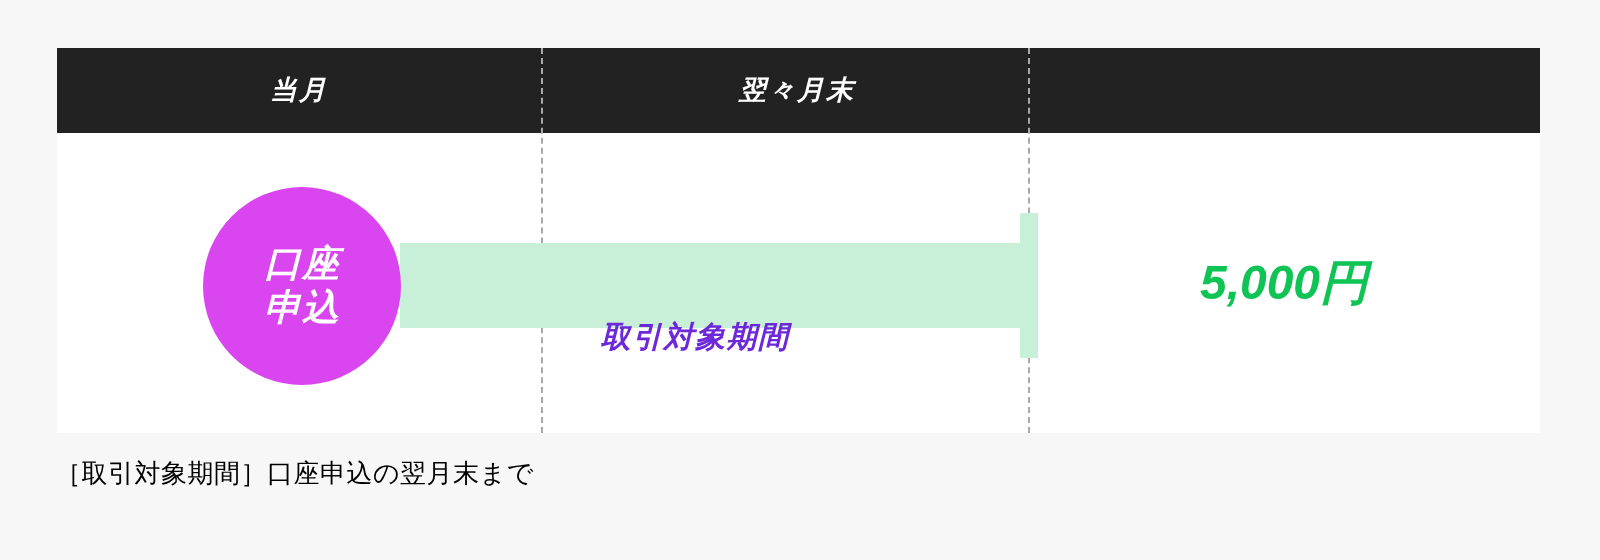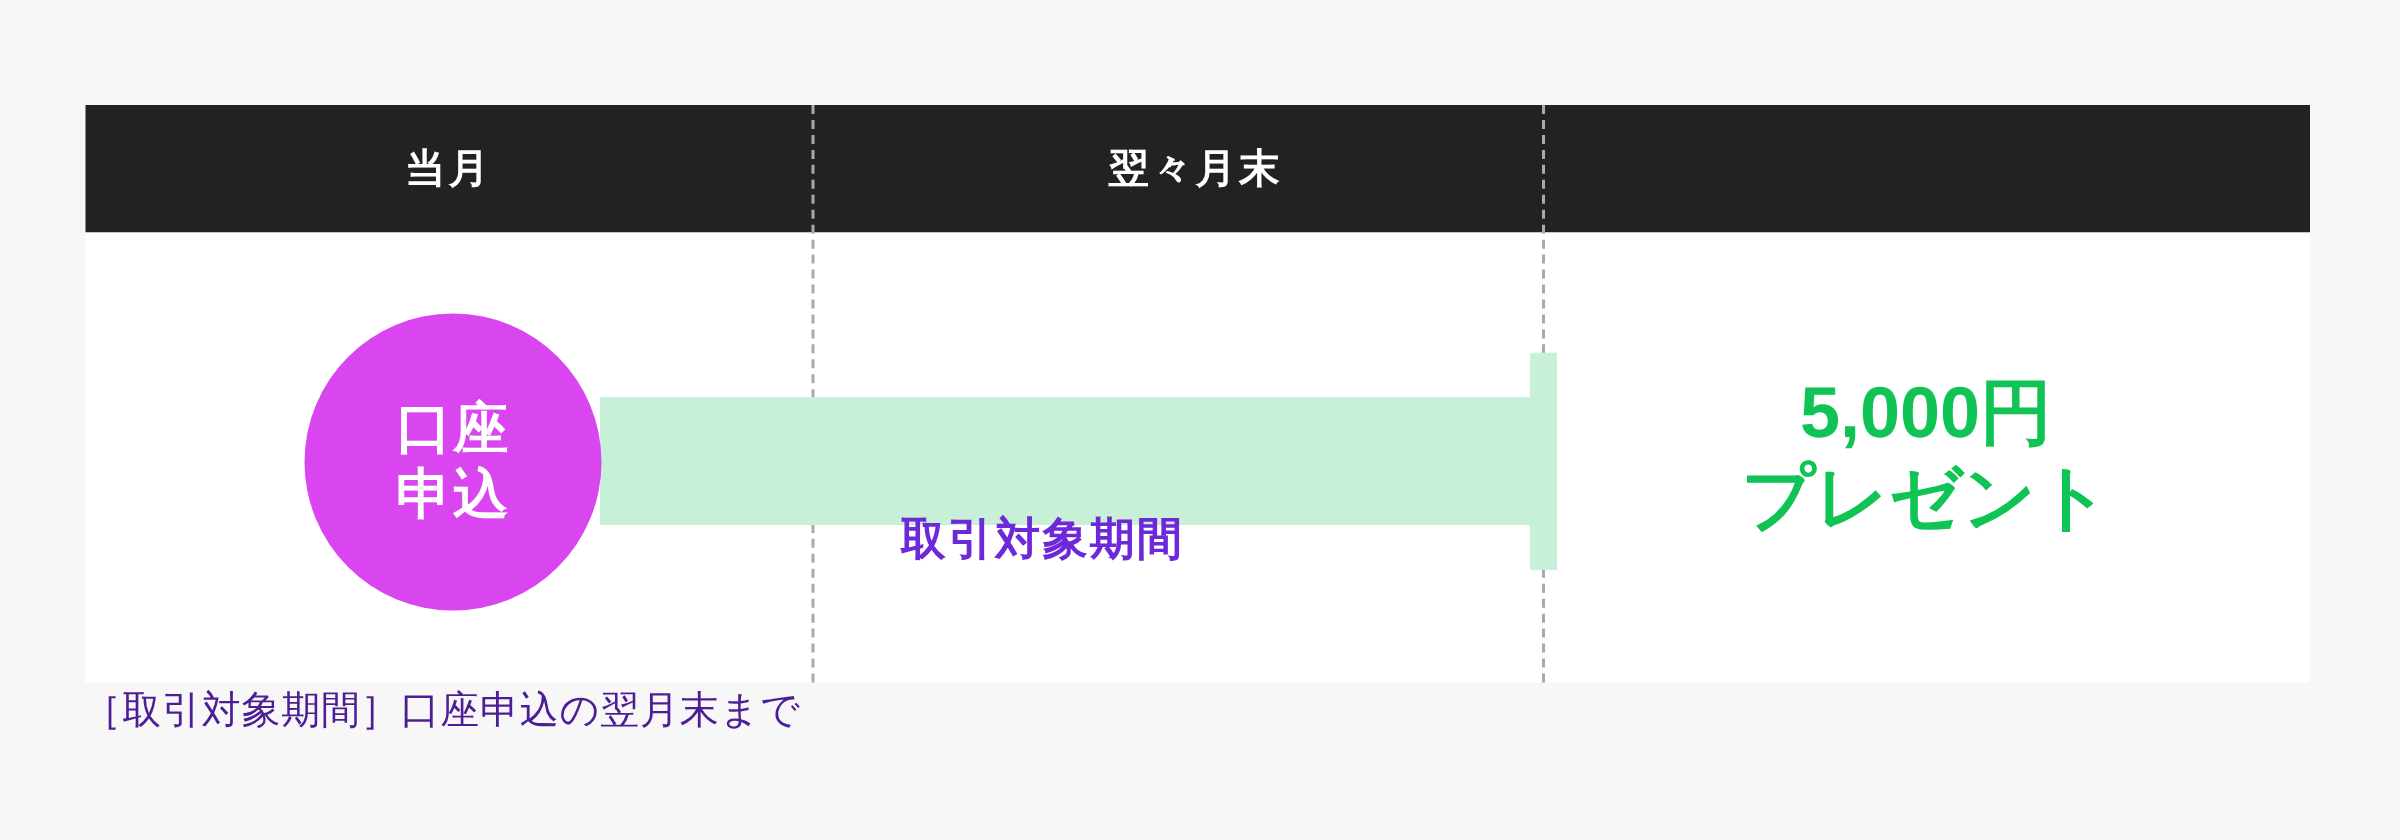--- a/index.html
+++ b/index.html
@@ -12,23 +12,24 @@
     background: #f7f7f7;
     font-family: "Liberation Sans", "DejaVu Sans", sans-serif;
     overflow: hidden;
     position: relative;
   }
 
   
   .panel {
     position: absolute;
     left: 57px;
-    top: 70px;
+    top: 48px;
     width: 1483px;
     height: 385px;
+    font-style: italic;
   }
 
   
   .header-row {
     position: absolute;
     left: 0;
     top: 0;
     width: 100%;
     height: 85px;
     background: #222222;
@@ -143,21 +144,21 @@
     white-space: nowrap;
   }
 
   
   .caption {
     position: absolute;
     left: 55px;
     top: 460px;
     font-size: 26px;
     font-weight: 400;
-    color: #4c1d95;
+    color: #000000;
     letter-spacing: 0.5px;
     line-height: 1;
     white-space: nowrap;
   }
 </style>
 </head>
 <body>
 
 <div class="panel">
 
@@ -186,18 +187,17 @@
       <polygon points="0,30 621,30 621,58 621,87 621,115 0,115" fill="#c8efd8"></polygon>
       <polygon points="0,30 620,30 620,0 695,72.5 620,145 620,115 0,115" fill="#c8efd8"></polygon>
     </svg>
   </div>
   <div class="arrow-label">
     <span>取引対象期間</span>
   </div>
 
   <div class="prize">
     <div class="prize-line">5,000円</div>
-    <div class="prize-line">プレゼント</div>
   </div>
 
 </div>
 
 <div class="caption">［取引対象期間］口座申込の翌月末まで</div>
 
 </body></html>

